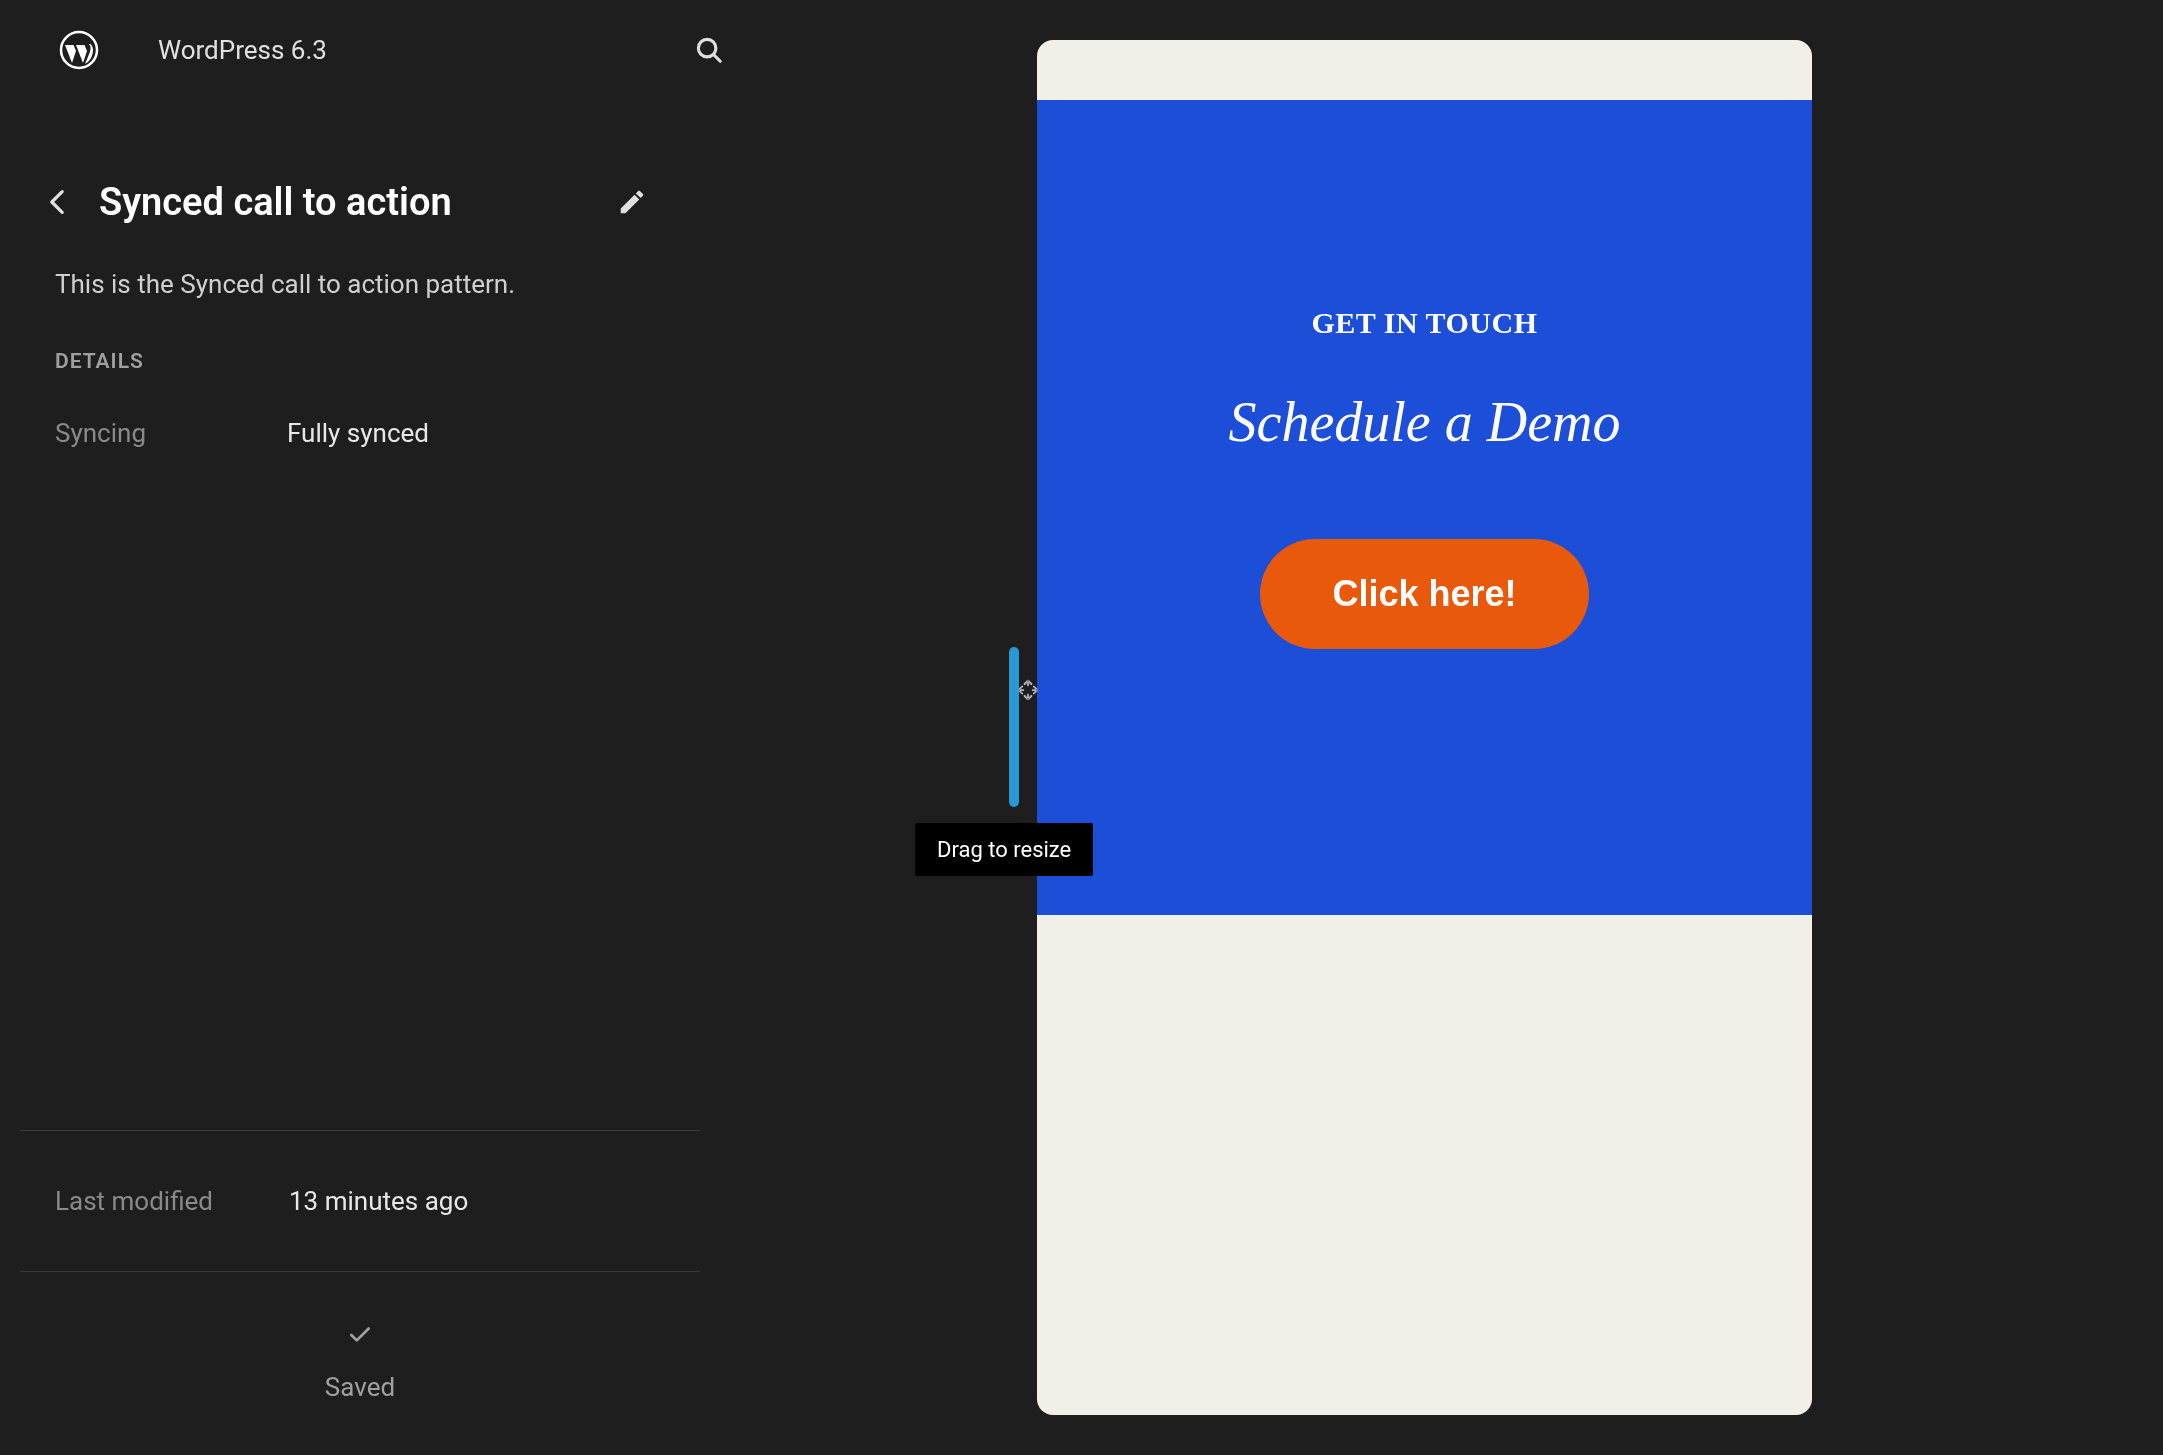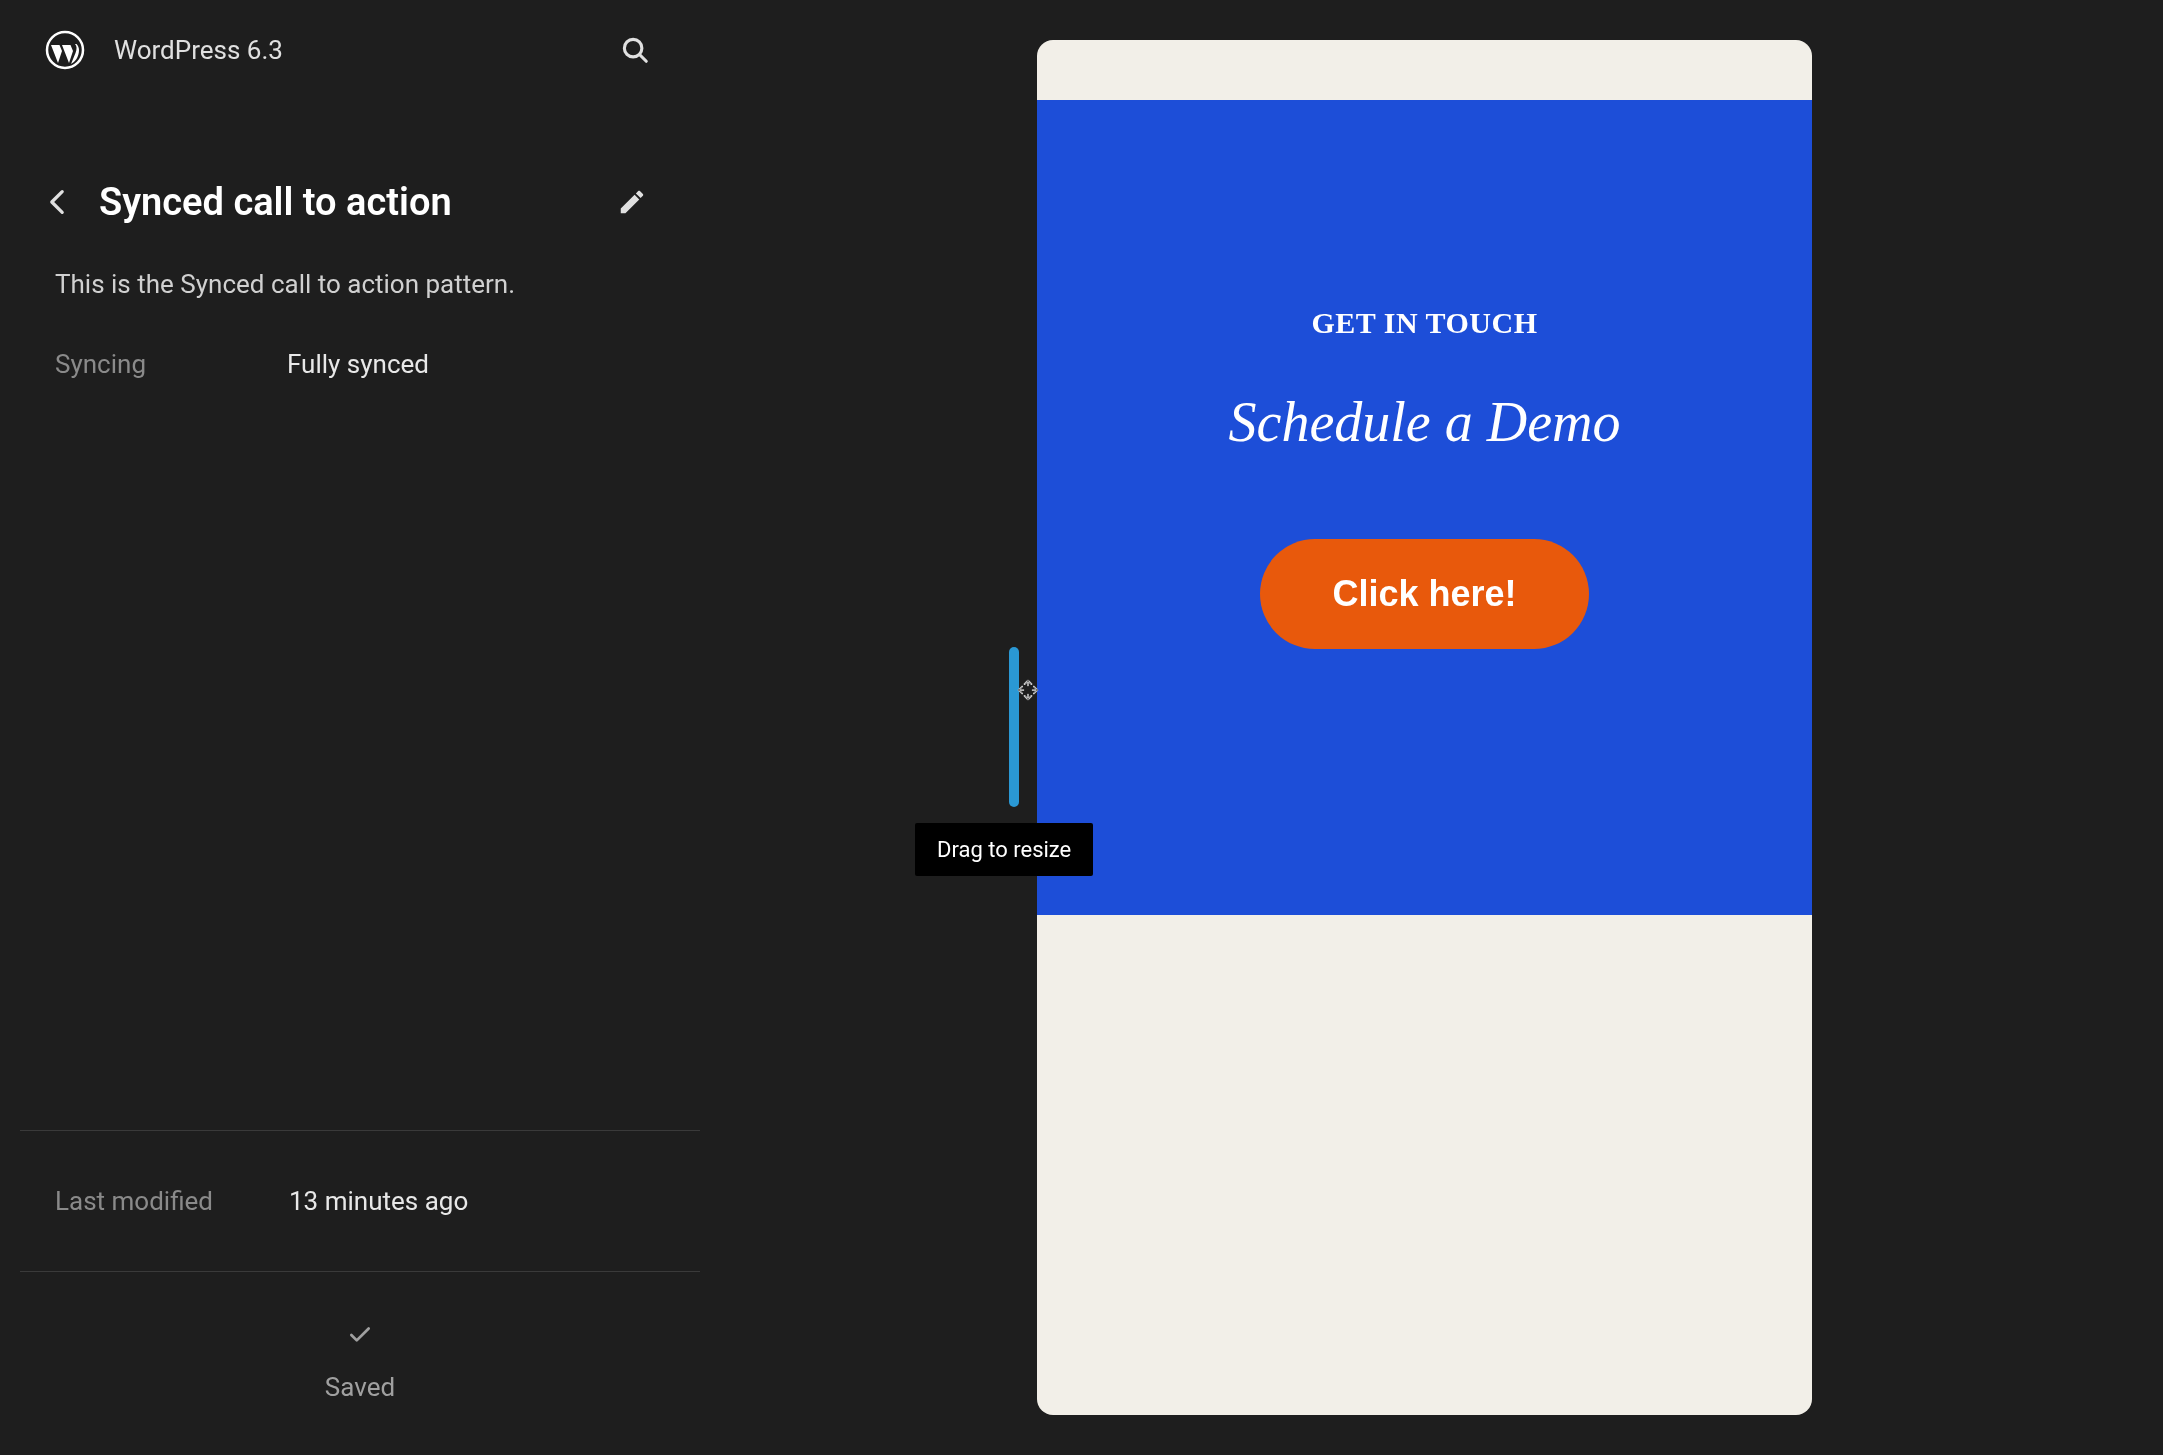--- a/index.html
+++ b/index.html
@@ -13,21 +13,22 @@
       color: #e0e0e0;
       width: 2163px;
       height: 1455px;
       overflow: hidden;
       position: relative;
     }
     .header {
       display: flex;
       align-items: center;
       padding: 30px 45px;
-      gap: 29px;
+      gap: 59px;
+      margin-left: 14px;
     }
     .wp-logo {
       width: 40px;
       height: 40px;
       display: flex;
       align-items: center;
       justify-content: center;
     }
     .wp-version {
       font-size: 26px;
@@ -243,20 +244,21 @@
       </svg>
     </div>
     <h1 class="page-title">Synced call to action</h1>
     <div class="edit-icon-wrap">
       <svg width="30" height="30" viewBox="0 0 24 24" fill="#e0e0e0">
         <path d="M3 17.25V21h3.75L17.81 9.94l-3.75-3.75L3 17.25zM20.71 7.04c.39-.39.39-1.02 0-1.41l-2.34-2.34c-.39-.39-1.02-.39-1.41 0l-1.83 1.83 3.75 3.75 1.83-1.83z"></path>
       </svg>
     </div>
   </div>
   <p class="description">This is the Synced call to action pattern.</p>
+  <div class="details-label">DETAILS</div>
   <div class="detail-row">
     <span class="detail-key">Syncing</span>
     <span class="detail-value">Fully synced</span>
   </div>
 </div>
 
 <div class="footer-section">
   <div class="divider"></div>
   <div class="last-modified-row">
     <span class="last-modified-label">Last modified</span>

